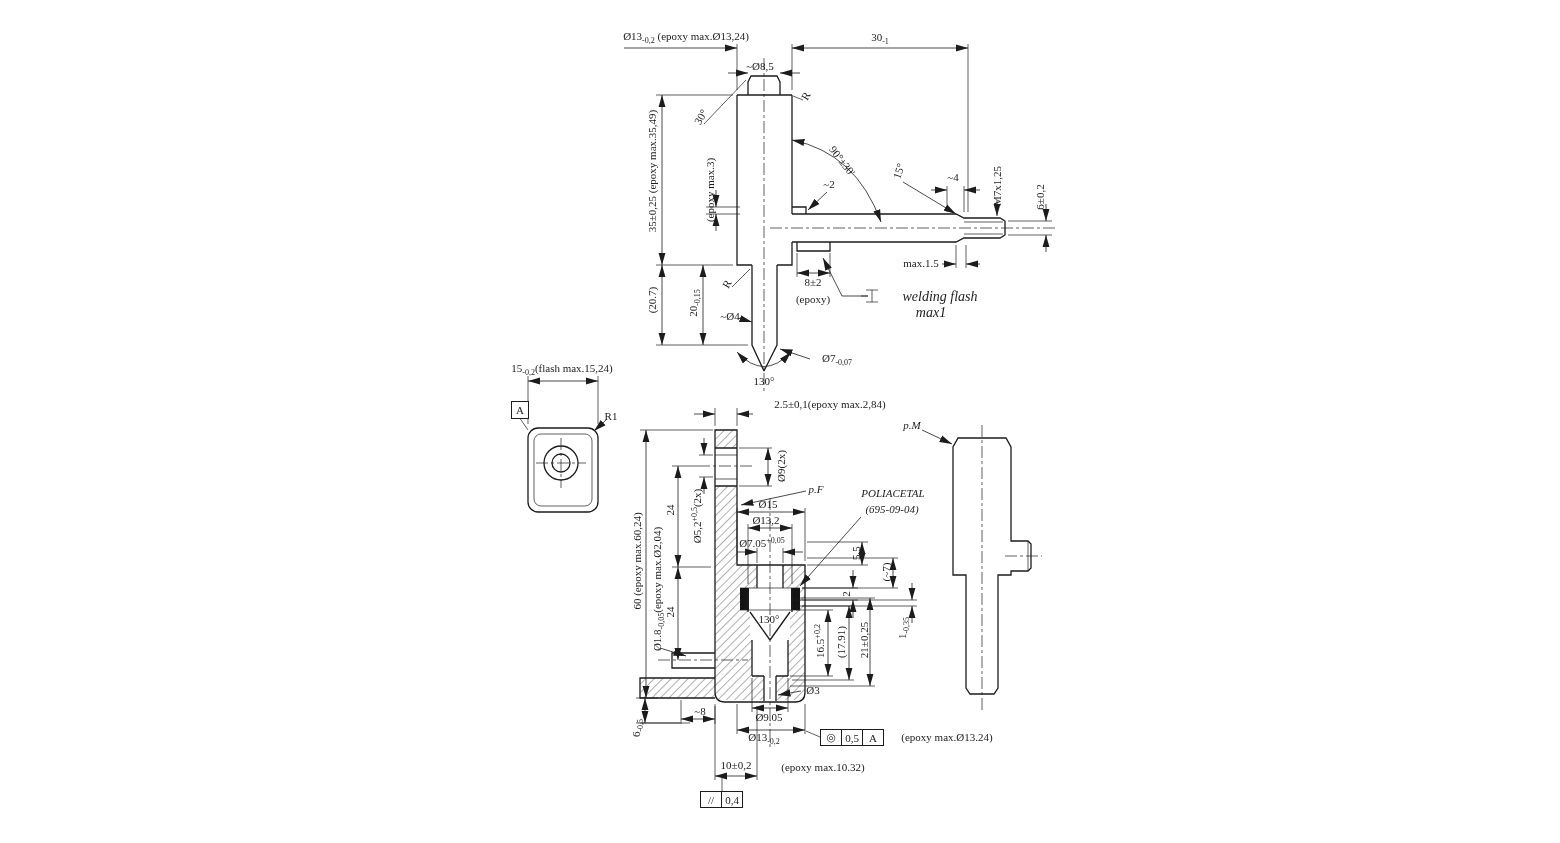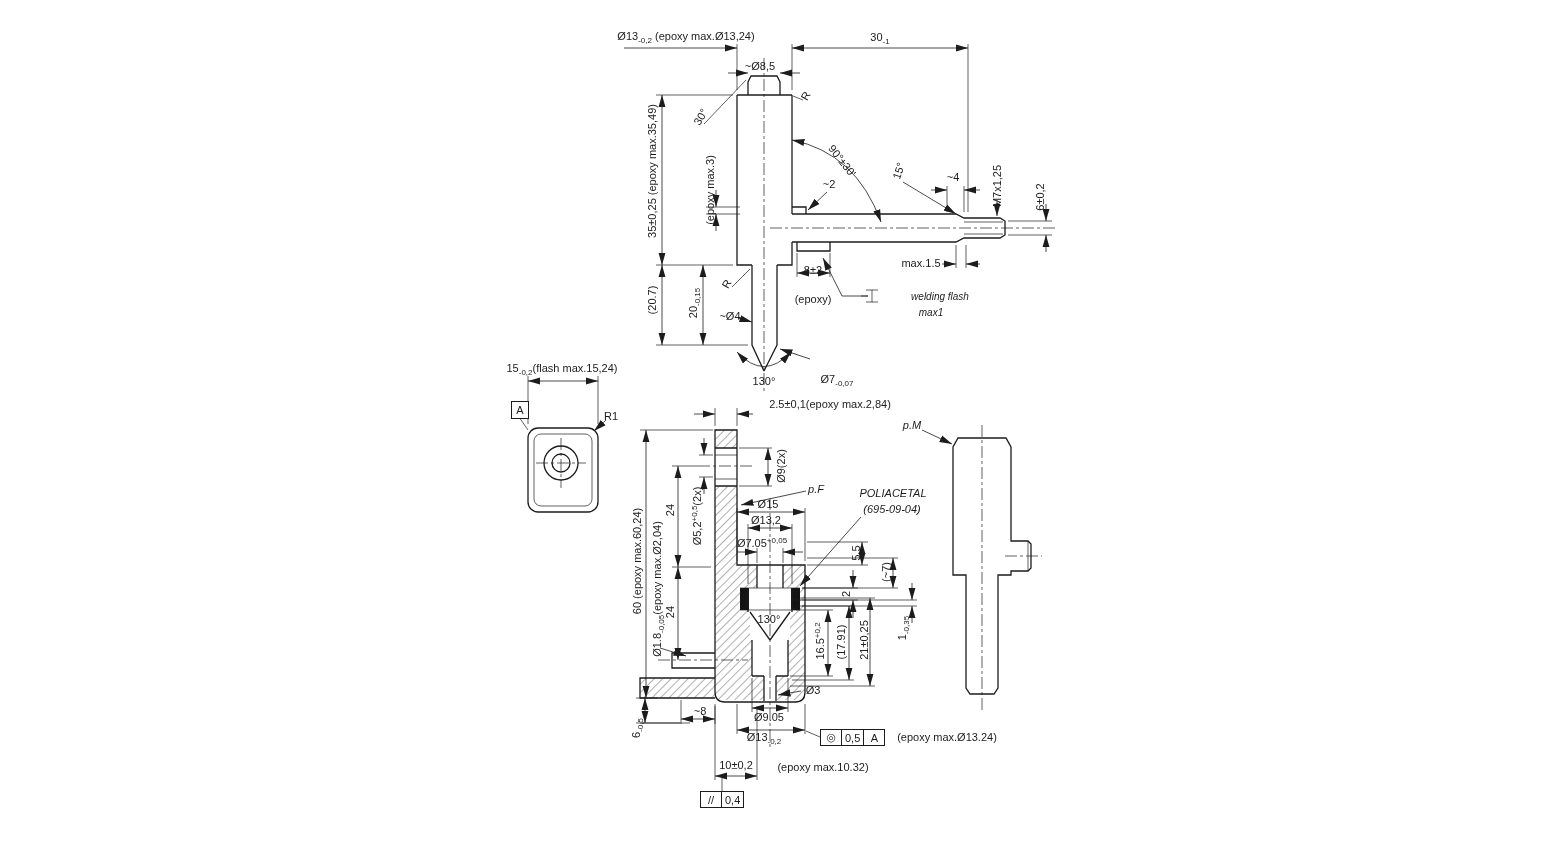--- a/index.html
+++ b/index.html
@@ -1,26 +1,26 @@
 <!DOCTYPE html>
 <html><head>
 <meta charset="utf-8">
 <style>
   html,body{margin:0;padding:0;background:#fff}
   .stage{position:relative;width:1560px;height:843px;background:#fff;overflow:hidden;
-         font-family:Liberation Sans, sans-serif;color:#1c1c1c}
+         font-family:Liberation Serif, serif;color:#1c1c1c}
   svg{position:absolute;left:0;top:0}
   .lbl{position:absolute;font-size:11px;line-height:1;white-space:nowrap;
        transform:translate(-50%,-50%);color:#1c1c1c}
   .v{transform:translate(-50%,-50%) rotate(-90deg)}
   .r60{transform:translate(-50%,-50%) rotate(-60deg)}
   .r52{transform:translate(-50%,-50%) rotate(52deg)}
   .rm72{transform:translate(-50%,-50%) rotate(-72deg)}
   .it{font-style:italic}
-  .big{font-size:10px}
+  .big{font-size:14px}
   .tu{font-size:8px;vertical-align:4px}
   .td{font-size:8px;vertical-align:-3px}
   .box{position:absolute;border:1.2px solid #1c1c1c;display:flex;align-items:center;
        justify-content:center;font-size:11px;background:#fff}
   .fcf{position:absolute;display:flex;background:#fff}
   .fcf .cell{border:1px solid #1c1c1c;border-left:none;min-width:14px;height:15px;
        padding:0 3px;font-size:11px;display:flex;align-items:center;justify-content:center}
   .fcf .cell:first-child{border-left:1px solid #1c1c1c}
 </style>
 </head>
@@ -222,27 +222,27 @@
 <div class="lbl r52" style="left:842px;top:161px"><span>90°±30'</span></div>
 <div class="lbl rm72" style="left:899px;top:171px"><span>15°</span></div>
 <div class="lbl" style="left:829px;top:184px"><span>~2</span></div>
 <div class="lbl" style="left:953px;top:177px"><span>~4</span></div>
 <div class="lbl v" style="left:997px;top:186px"><span>M7x1,25</span></div>
 <div class="lbl v" style="left:1040px;top:197px"><span>6±0,2</span></div>
 <div class="lbl" style="left:921px;top:263px"><span>max.1.5</span></div>
 <div class="lbl v" style="left:652px;top:300px"><span>(20.7)</span></div>
 <div class="lbl v" style="left:695px;top:303px"><span>20</span><span class="td">-0,15</span></div>
 <div class="lbl" style="left:730px;top:316px"><span>~Ø4</span></div>
-<div class="lbl" style="left:813px;top:270px"><span>8±2</span></div>
+<div class="lbl" style="left:813px;top:282px"><span>8±2</span></div>
 <div class="lbl" style="left:813px;top:299px"><span>(epoxy)</span></div>
 <div class="lbl it big" style="left:940px;top:297px"><span>welding flash</span></div>
 <div class="lbl it big" style="left:931px;top:313px"><span>max1</span></div>
 <div class="lbl r60" style="left:727px;top:284px"><span>R</span></div>
 <div class="lbl" style="left:764px;top:381px"><span>130°</span></div>
-<div class="lbl" style="left:837px;top:381px"><span>Ø7</span><span class="td">-0,07</span></div>
+<div class="lbl" style="left:837px;top:360px"><span>Ø7</span><span class="td">-0,07</span></div>
 
 <div class="lbl" style="left:562px;top:370px"><span>15</span><span class="td">-0,2</span><span>(flash max.15,24)</span></div>
 <div class="box" style="left:511px;top:401px;width:16px;height:16px">
       <span>A</span>
     </div>
 <div class="lbl" style="left:611px;top:416px"><span>R1</span></div>
 
 <div class="lbl" style="left:830px;top:404px"><span>2.5±0,1(epoxy max.2,84)</span></div>
 <div class="lbl it" style="left:912px;top:425px"><span>p.M</span></div>
 <div class="lbl v" style="left:781px;top:466px"><span>Ø9(2x)</span></div>

